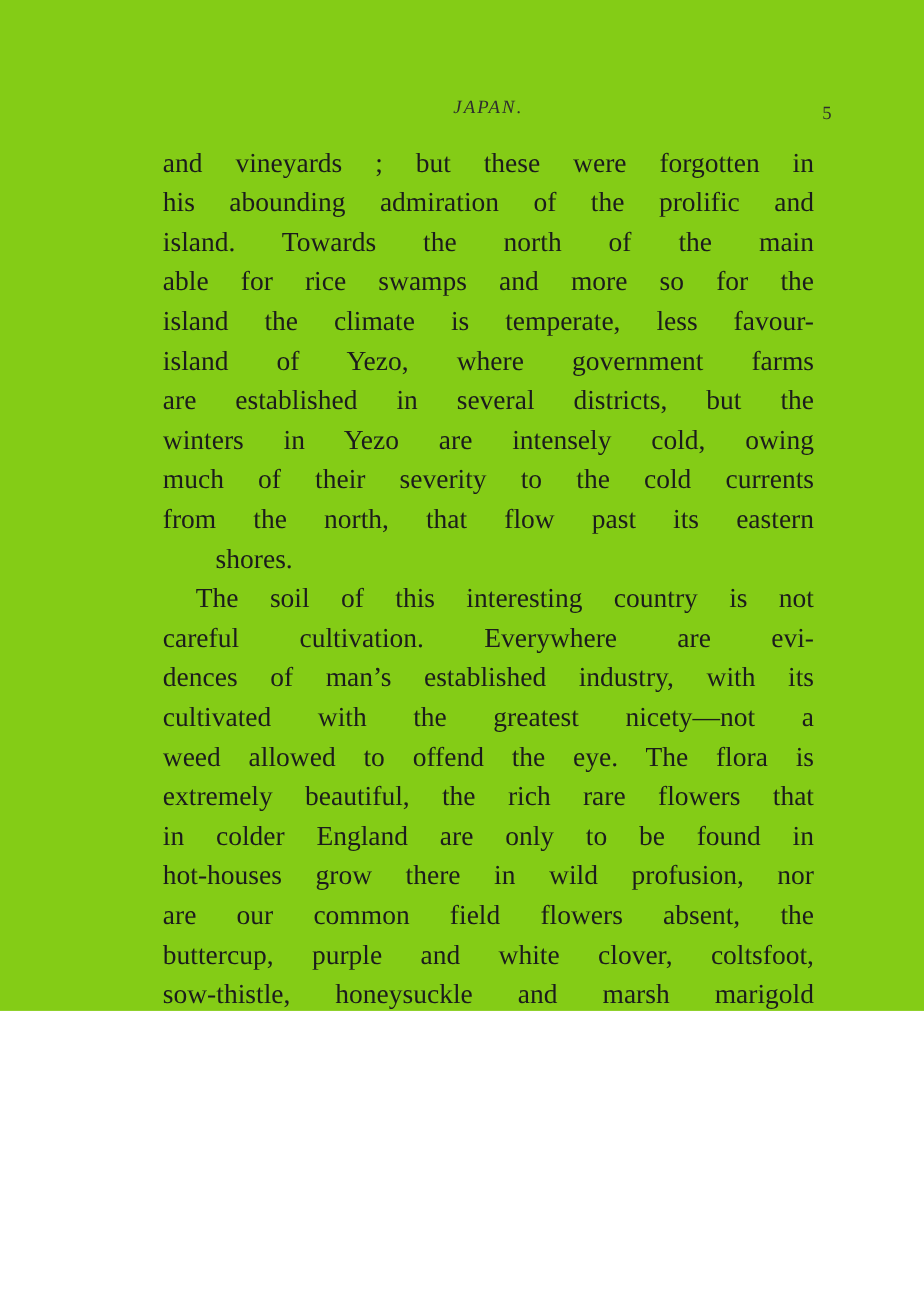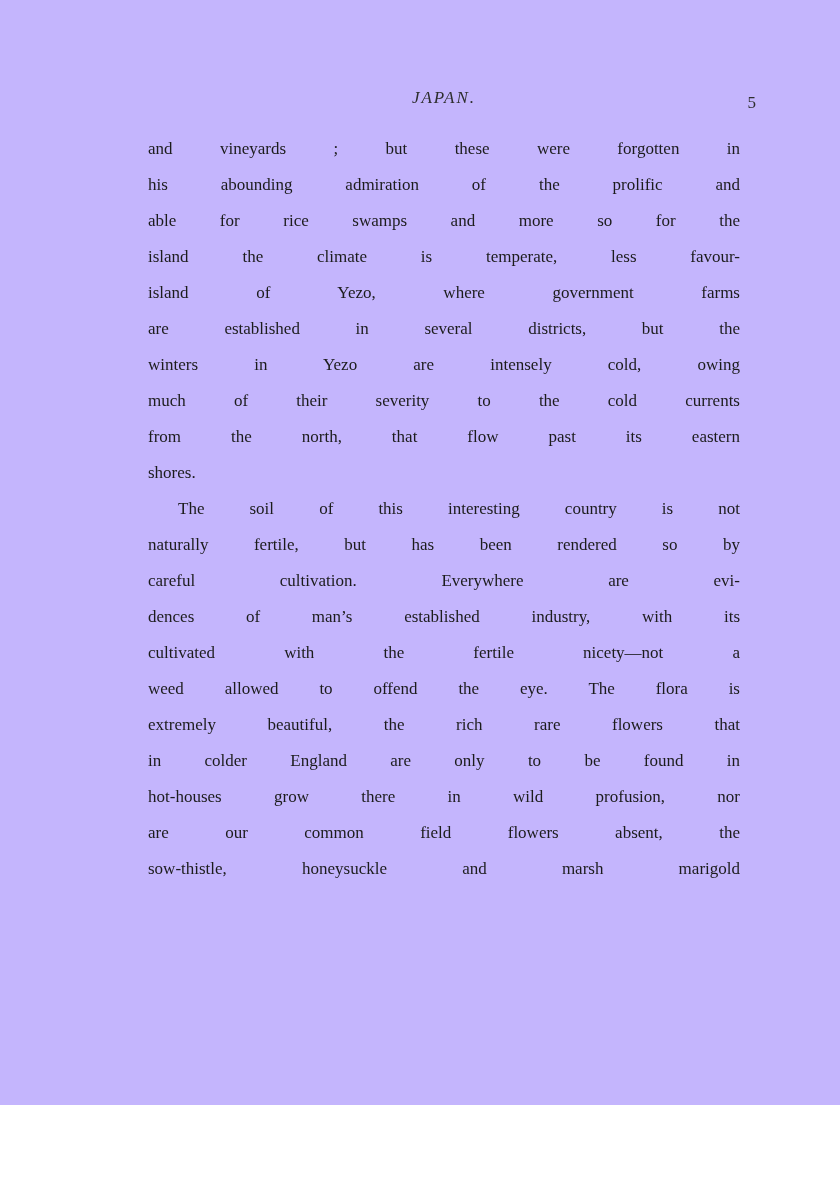--- a/index.html
+++ b/index.html
@@ -4,22 +4,22 @@
 <title>Book Page</title>
 <style>
   html, body {
     margin: 0;
     padding: 0;
     background: #ffffff;
   }
   .page {
     position: relative;
     width: 840px;
-    height: 1105px;
-    background: #c4b5fd;
+    height: 919px;
+    background: #84cc16;
     font-family: "Liberation Serif", "DejaVu Serif", serif;
     overflow: hidden;
   }
   .running-header {
     position: absolute;
     top: 88px;
     left: 148px;
     width: 592px;
     height: 30px;
   }
@@ -38,69 +38,71 @@
     right: -16px;
     top: 5px;
     font-size: 17px;
     color: #2e2e2e;
   }
   .page-body {
     position: absolute;
     top: 131px;
     left: 148px;
     width: 592px;
-    font-size: 17px;
+    font-size: 25px;
     line-height: 36px;
     color: #1c1c1c;
   }
   .paragraph {
     margin: 0;
   }
   .line {
     text-align: justify;
     text-align-last: justify;
     white-space: normal;
     overflow: hidden;
     height: 36px;
   }
   .line.no-justify {
     text-align-last: left;
+    margin-left: 48px;
   }
   .line.indent {
     text-indent: 30px;
   }
 </style>
 </head>
 <body>
 
 <div class="page">
   <div class="running-header">
     <span class="header-title">JAPAN.</span>
     <span class="page-number">5</span>
   </div>
   <div class="page-body">
       <div class="paragraph">
         <div class="line">and vineyards ; but these were forgotten in</div>
         <div class="line">his abounding admiration of the prolific and</div>
+        <div class="line">island.  Towards the north of the main</div>
         <div class="line">able for rice swamps and more so for the</div>
         <div class="line">island the climate is temperate, less favour-</div>
         <div class="line">island of Yezo, where government farms</div>
         <div class="line">are established in several districts, but the</div>
         <div class="line">winters in Yezo are intensely cold, owing</div>
         <div class="line">much of their severity to the cold currents</div>
         <div class="line">from the north, that flow past its eastern</div>
         <div class="line no-justify">shores.</div>
       </div>
       <div class="paragraph">
         <div class="line indent">The soil of this interesting country is not</div>
-        <div class="line">naturally fertile, but has been rendered so by</div>
         <div class="line">careful cultivation.  Everywhere are evi-</div>
         <div class="line">dences of man’s established industry, with its</div>
-        <div class="line">cultivated with the fertile nicety—not a</div>
+        <div class="line">cultivated with the greatest nicety—not a</div>
         <div class="line">weed allowed to offend the eye.  The flora is</div>
         <div class="line">extremely beautiful, the rich rare flowers that</div>
         <div class="line">in colder England are only to be found in</div>
         <div class="line">hot-houses grow there in wild profusion, nor</div>
         <div class="line">are our common field flowers absent, the</div>
+        <div class="line">buttercup, purple and white clover, coltsfoot,</div>
         <div class="line">sow-thistle, honeysuckle and marsh marigold</div>
       </div>
     </div>
 </div>
 
 </body></html>

